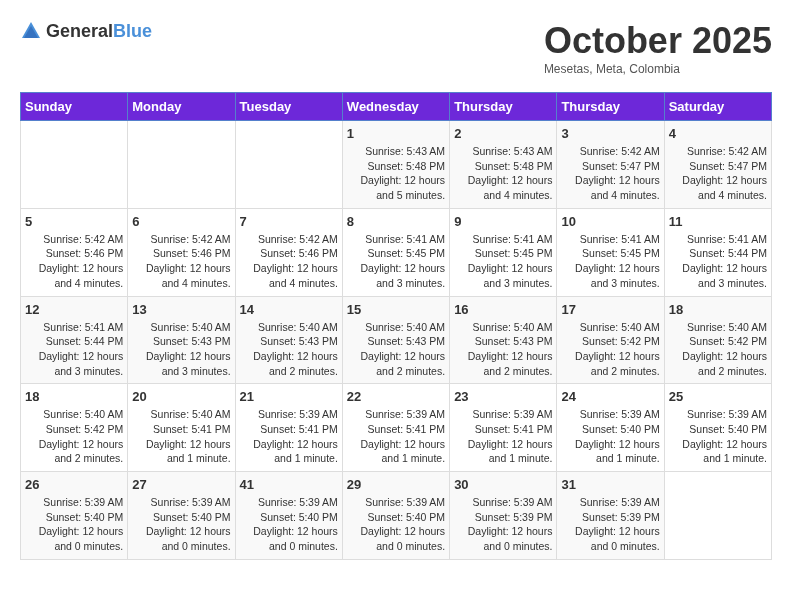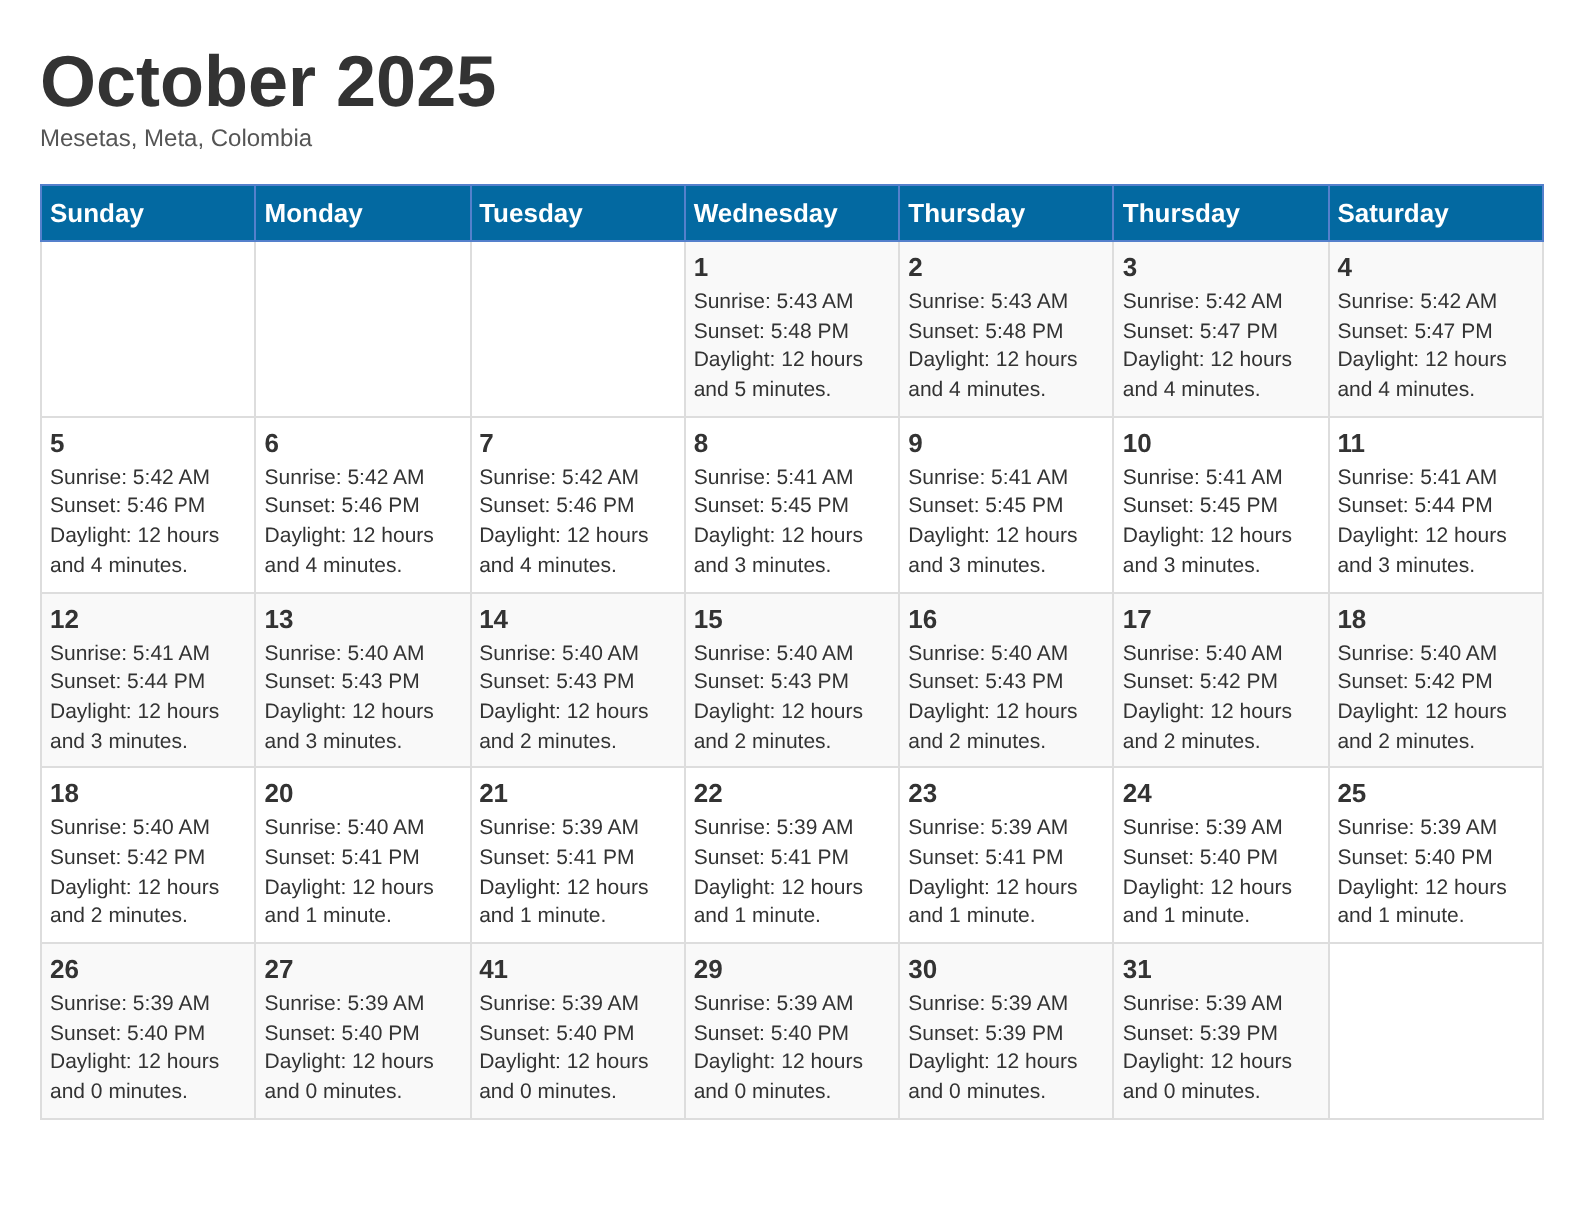--- a/index.html
+++ b/index.html
@@ -46,21 +46,21 @@
     .location-title {
       font-size: 12px;
       color: #555;
     }
     table {
       width: 100%;
       border-collapse: collapse;
       table-layout: fixed;
     }
     thead tr {
-      background-color: #0369a1;
+      background-color: #6d28d9;
     }
     thead th {
       color: #fff;
       font-size: 13px;
       font-weight: bold;
       padding: 6px 4px;
       text-align: left;
       border: 1px solid #5580cc;
     }
     tbody tr {
@@ -81,29 +81,39 @@
     .day-num {
       font-weight: bold;
       font-size: 13px;
       display: block;
       margin-bottom: 3px;
     }
     .day-info {
       font-size: 10.5px;
       line-height: 1.4;
       color: #333;
+      text-align: right;
     }
     .empty-cell {
       background: #fff !important;
     }
   </style>
 </head>
 <body>
 
 <div class="header-area">
+  <div class="logo">
+    <svg class="logo-icon" viewBox="0 0 22 22" xmlns="http://www.w3.org/2000/svg">
+      <polygon points="11,2 20,18 2,18" fill="#4a90d9"></polygon>
+      <polygon points="11,6 18,18 4,18" fill="#2255aa" opacity="0.5"></polygon>
+    </svg>
+    <div>
+      <span class="logo-text-general">General</span><span class="logo-text-blue">Blue</span>
+    </div>
+  </div>
   <div class="title-area">
     <div class="month-title">October 2025</div>
     <div class="location-title">Mesetas, Meta, Colombia</div>
   </div>
 </div>
 
 <table>
   <thead>
     <tr>
       <th>Sunday</th>

